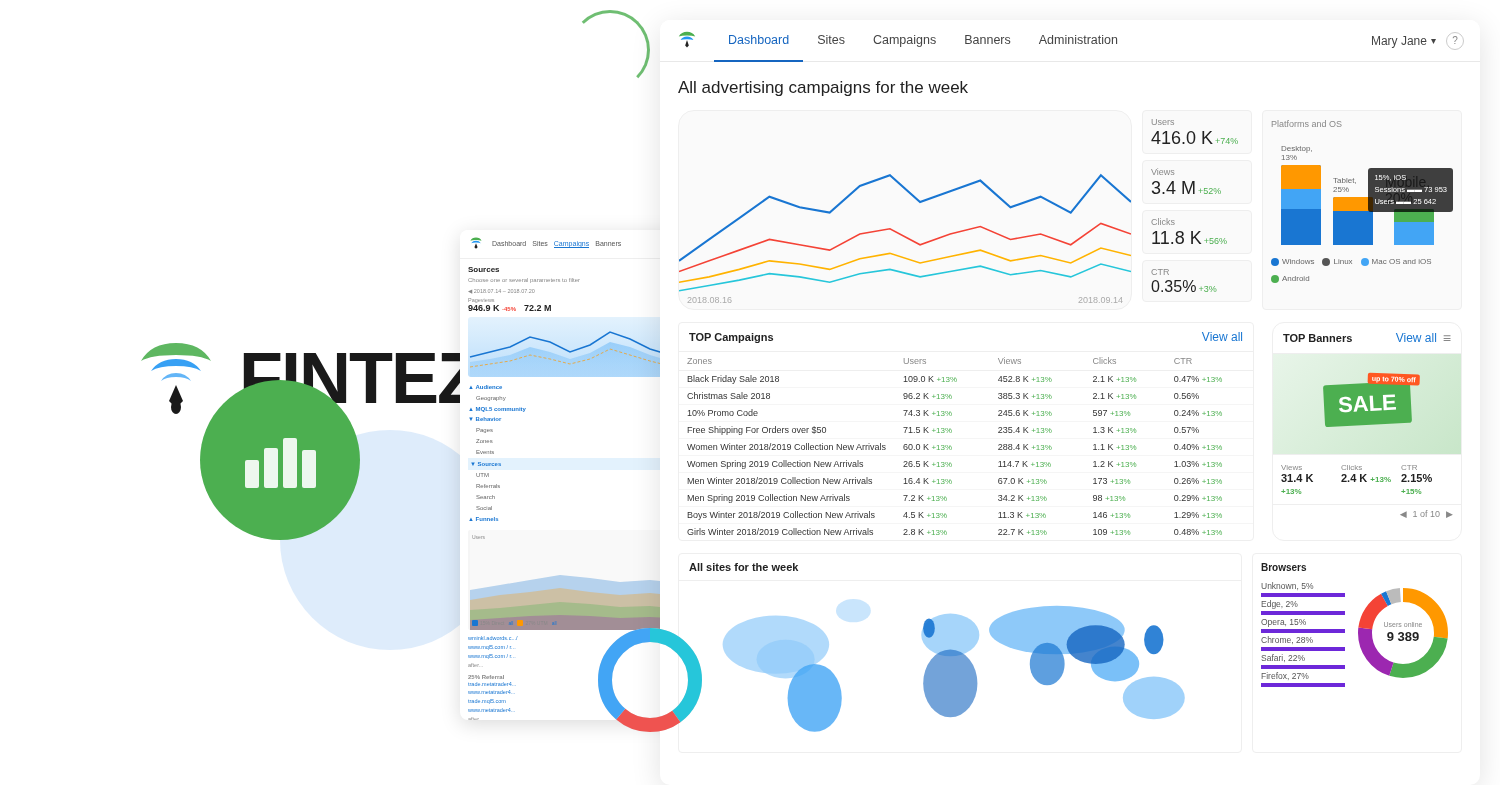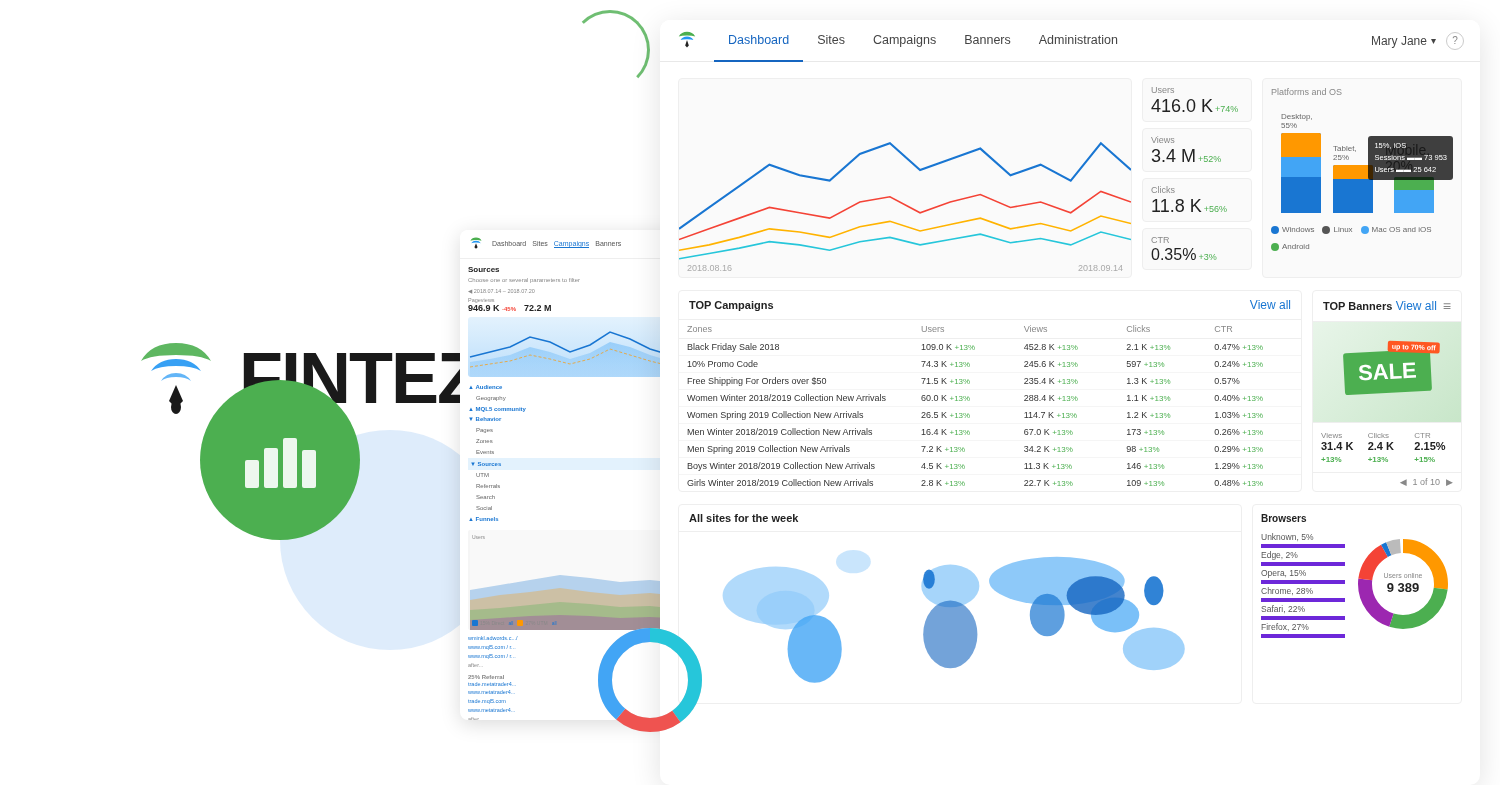--- a/index.html
+++ b/index.html
@@ -230,21 +230,21 @@
       display: flex;
       gap: 10px;
       margin-bottom: 12px;
       height: 200px;
     }
 
     .main-chart {
       flex: 1;
       background: #fafafa;
       border: 1px solid #eee;
-      border-radius: 4px;
+      border-radius: 16px;
       position: relative;
       overflow: hidden;
     }
 
     .main-chart-date-row {
       display: flex;
       justify-content: space-between;
       font-size: 9px;
       color: #aaa;
       padding: 4px 8px;
@@ -298,21 +298,21 @@
 
     .platforms-title {
       font-size: 9px;
       color: #888;
       margin-bottom: 6px;
     }
 
     
     .middle-row {
       display: flex;
-      gap: 10px;
+      gap: 18px;
       margin-bottom: 12px;
     }
 
     .campaigns-panel {
       flex: 1;
       border: 1px solid #eee;
       border-radius: 4px;
       overflow: hidden;
     }
 
@@ -354,23 +354,23 @@
     .camp-table td {
       padding: 3px 8px;
       color: #333;
       border-bottom: 1px solid #f5f5f5;
       font-size: 9px;
     }
 
     .camp-table tr:last-child td { border-bottom: none; }
 
     .banners-panel {
-      width: 150px;
+      width: 190px;
       border: 1px solid #eee;
-      border-radius: 4px;
+      border-radius: 12px;
       overflow: hidden;
     }
 
     .banner-preview {
       height: 100px;
       background: linear-gradient(135deg, #e8f5e9, #c8e6c9);
       display: flex;
       align-items: center;
       justify-content: center;
       position: relative;
@@ -694,20 +694,21 @@
     <div class="dash-nav-right">
       <div class="user-badge">
         <span>Mary Jane</span>
         <span style="font-size:10px;">▾</span>
       </div>
       <span style="width:18px;height:18px;border:1px solid #ccc;border-radius:50%;display:flex;align-items:center;justify-content:center;font-size:10px;color:#888;">?</span>
     </div>
   </div>
 
   <div class="dash-content">
+    <div class="dash-page-title">All advertising campaigns for the week</div>
 
     <div class="top-row">
 
       <div class="main-chart">
         <svg width="100%" height="100%" viewBox="0 0 450 185" preserveAspectRatio="none">
 
           <polyline points="0,140 30,120 60,100 90,80 120,90 150,95 180,70 210,60 240,85 270,75 300,65 330,90 360,80 390,95 420,60 450,85" stroke="#1976d2" stroke-width="2" fill="none"></polyline>
 
           <polyline points="0,150 30,140 60,130 90,120 120,125 150,130 180,115 210,110 240,125 270,115 300,108 330,120 360,115 390,125 420,105 450,115" stroke="#f44336" stroke-width="1.5" fill="none"></polyline>
 
@@ -751,21 +752,21 @@
           </div>
         </div>
       </div>
 
       <div class="platforms-panel">
         <div class="platforms-title">Platforms and OS</div>
 
         <div style="display:flex;align-items:flex-end;gap:12px;height:110px;padding:0 10px;justify-content:center;position:relative;">
 
           <div style="display:flex;flex-direction:column;align-items:center;gap:3px;">
-            <span style="font-size:8px;color:#666;">Desktop, 55%</span>
+            <span style="font-size:8px;color:#666;">Desktop, 13%</span>
             <div style="width:40px;height:80px;background:#1976d2;border-radius:2px 2px 0 0;position:relative;display:flex;align-items:flex-end;">
               <div style="position:absolute;top:0;left:0;right:0;height:30%;background:#ff9800;border-radius:2px 2px 0 0;"></div>
               <div style="position:absolute;top:30%;left:0;right:0;height:25%;background:#42a5f5;"></div>
             </div>
           </div>
 
           <div style="display:flex;flex-direction:column;align-items:center;gap:3px;position:relative;">
             <span style="font-size:8px;color:#666;">Tablet, 25%</span>
             <div style="width:40px;height:48px;background:#1976d2;border-radius:2px 2px 0 0;">
               <div style="width:100%;height:30%;background:#ff9800;border-radius:2px 2px 0 0;"></div>
@@ -824,20 +825,27 @@
               <th>CTR</th>
             </tr>
           </thead>
           <tbody id="campaigns-tbody">
           <tr>
       <td style="max-width:160px;overflow:hidden;white-space:nowrap;text-overflow:ellipsis;">Black Friday Sale 2018</td>
       <td>109.0 K <span style="color:#4caf50;font-size:8px;">+13%</span></td>
       <td>452.8 K <span style="color:#4caf50;font-size:8px;">+13%</span></td>
       <td>2.1 K <span style="color:#4caf50;font-size:8px;">+13%</span></td>
       <td>0.47% <span style="color:#4caf50;font-size:8px;">+13%</span></td>
+    </tr>
+              <tr>
+      <td style="max-width:160px;overflow:hidden;white-space:nowrap;text-overflow:ellipsis;">Christmas Sale 2018</td>
+      <td>96.2 K <span style="color:#4caf50;font-size:8px;">+13%</span></td>
+      <td>385.3 K <span style="color:#4caf50;font-size:8px;">+13%</span></td>
+      <td>2.1 K <span style="color:#4caf50;font-size:8px;">+13%</span></td>
+      <td>0.56% <span style="color:#4caf50;font-size:8px;"></span></td>
     </tr>
               <tr>
       <td style="max-width:160px;overflow:hidden;white-space:nowrap;text-overflow:ellipsis;">10% Promo Code</td>
       <td>74.3 K <span style="color:#4caf50;font-size:8px;">+13%</span></td>
       <td>245.6 K <span style="color:#4caf50;font-size:8px;">+13%</span></td>
       <td>597 <span style="color:#4caf50;font-size:8px;">+13%</span></td>
       <td>0.24% <span style="color:#4caf50;font-size:8px;">+13%</span></td>
     </tr>
               <tr>
       <td style="max-width:160px;overflow:hidden;white-space:nowrap;text-overflow:ellipsis;">Free Shipping For Orders over $50</td>

